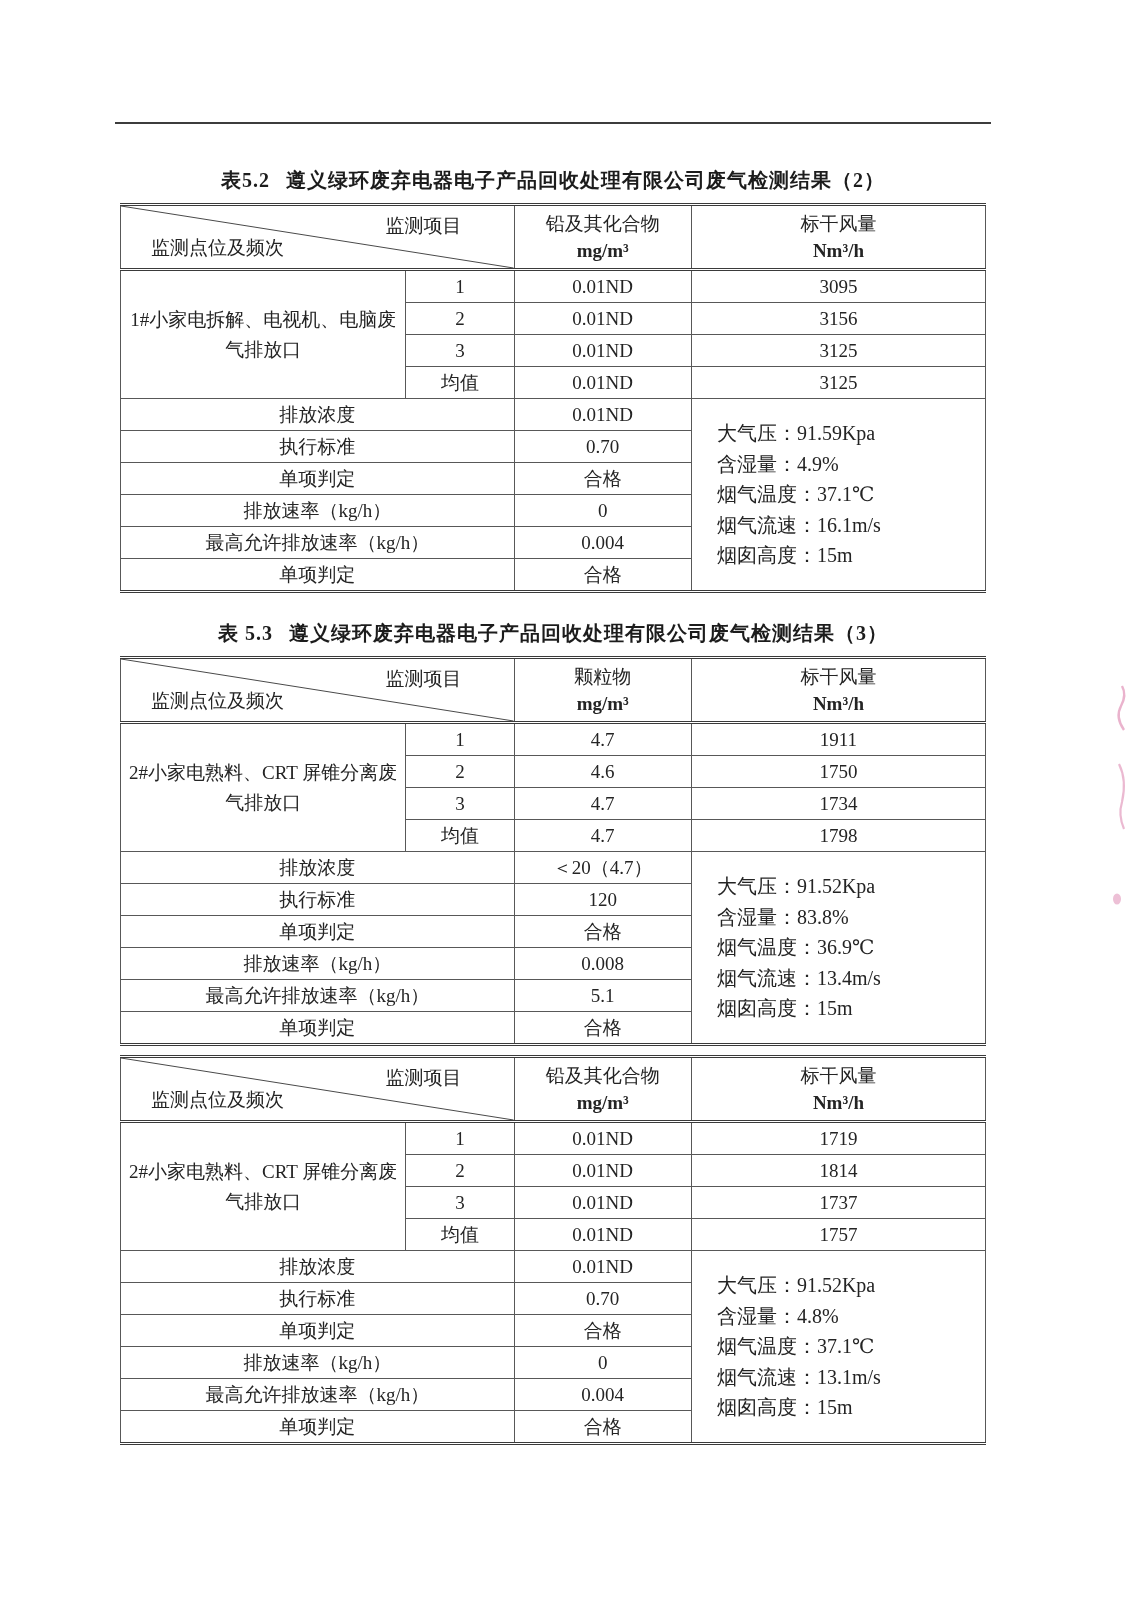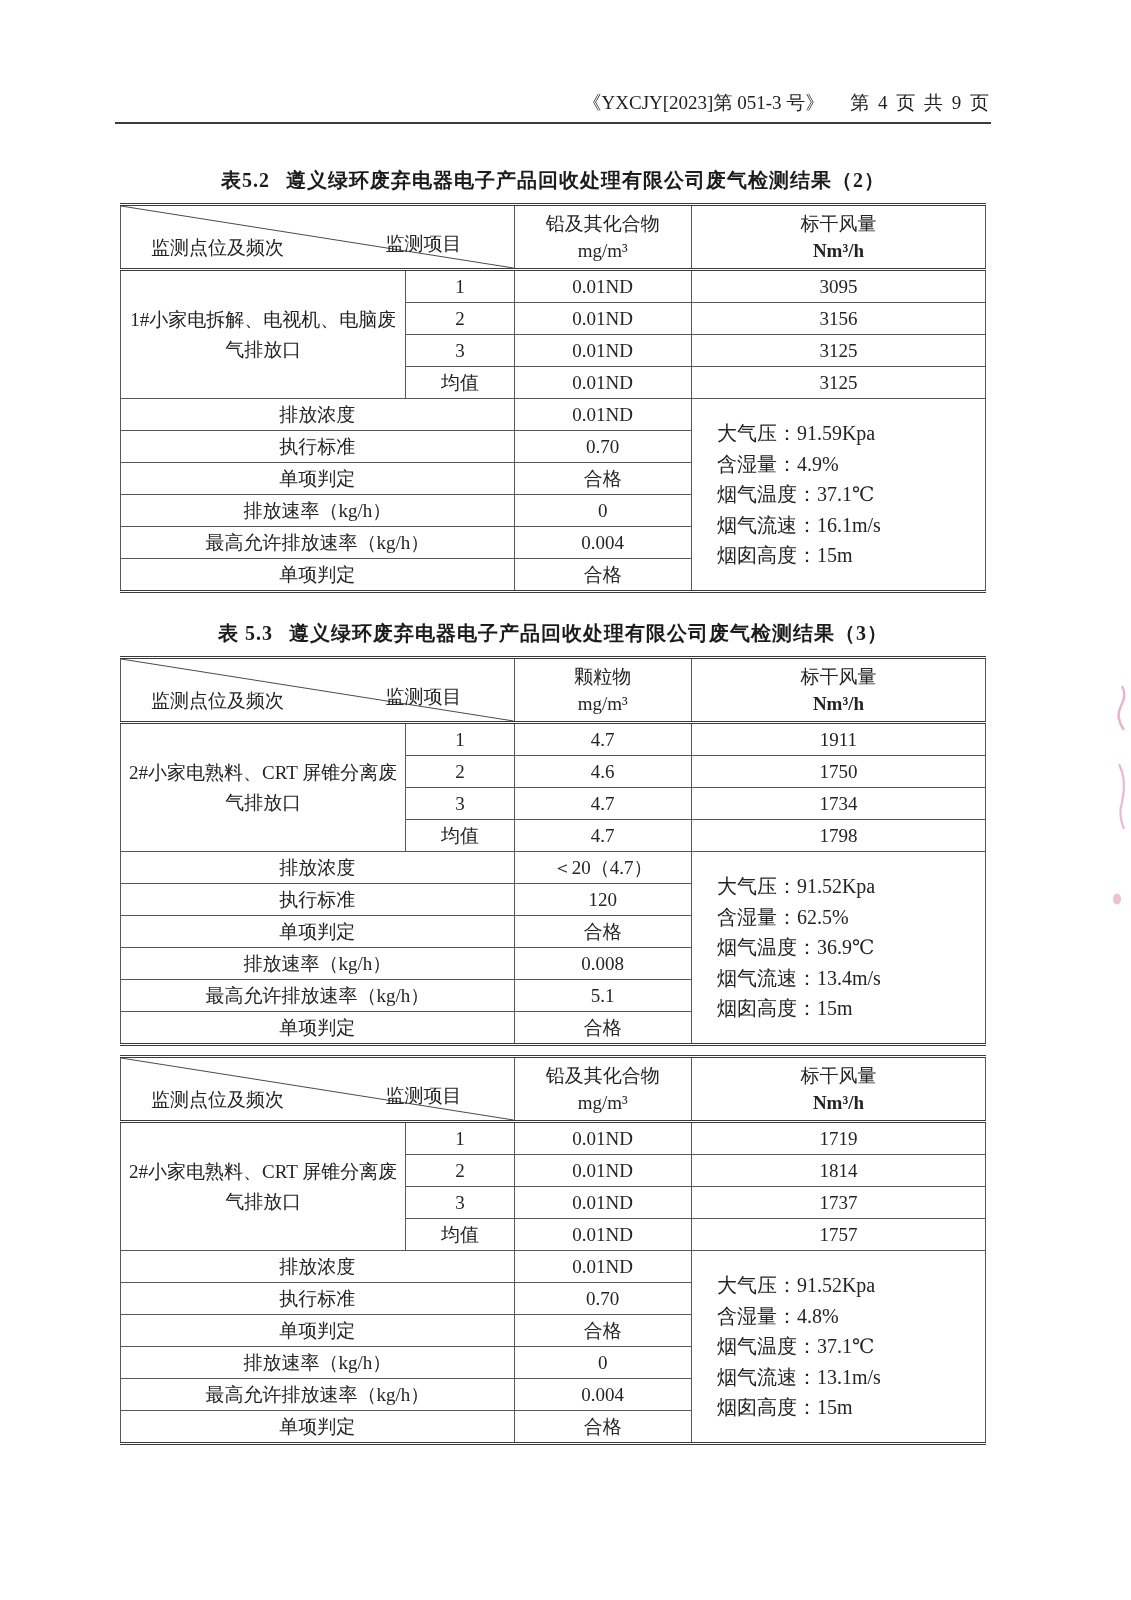--- a/index.html
+++ b/index.html
@@ -46,42 +46,39 @@
   }
   table.report tr.head-row td{border-bottom:3px double #3a3a3a;}
   col.c-a{width:33%;}col.c-b{width:12.5%;}col.c-c{width:20.5%;}col.c-d{width:34%;}
 
   tr.head-row td{height:62px;}
   tr.body-row td{height:31px;}
 
   
   .corner-cell{position:relative;padding:0;}
   .corner-cell svg.diag{position:absolute;inset:0;width:100%;height:100%;display:block;}
-  .corner-top{position:absolute;top:25px;right:52px;font-size:19px;}
+  .corner-top{position:absolute;top:7px;right:52px;font-size:19px;}
   .corner-bottom{position:absolute;bottom:7px;left:14px;font-size:19px;margin-left:16px;}
 
   .col-head div{line-height:27px;}
-  .col-head .unit{font-weight:normal;}
+  .col-head .unit{font-weight:bold;}
   .col-head .nm{font-weight:bold;}
 
   .point-cell{line-height:30px;padding:0 22px;}
   .cond-cell{text-align:left !important;padding:6px 10px 6px 18px;}
   .cond-cell div{line-height:30.5px;font-size:20px;white-space:nowrap;margin-left:21px;}
 
   
   .edge-marks{position:absolute;left:1098px;top:678px;}
 </style>
 </head>
 <body>
 
 <div class="page">
 
-  <div class="doc-header">
-    <span>《YXCJY[2023]第 051-3 号》</span><span class="pageinfo">第 4 页 共 9 页</span>
-  </div>
   <div class="header-rule"></div>
 
   <div class="content">
 
     <div class="table-title t1">
       <span class="lbl">表5.2</span><span>遵义绿环废弃电器电子产品回收处理有限公司废气检测结果（2）</span>
     </div>
     <table class="report">
       <colgroup>
           <col class="c-a">
@@ -209,21 +206,21 @@
         <tr class="body-row">
           <td>均值</td>
           <td>4.7</td>
           <td>1798</td>
         </tr>
         <tr class="body-row">
           <td colspan="2">排放浓度</td>
           <td>＜20（4.7）</td>
           <td rowspan="6" class="cond-cell">
             <div>大气压：91.52Kpa</div>
-            <div>含湿量：62.5%</div>
+            <div>含湿量：83.8%</div>
             <div>烟气温度：36.9℃</div>
             <div>烟气流速：13.4m/s</div>
             <div>烟囱高度：15m</div>
           </td>
         </tr>
         <tr class="body-row">
           <td colspan="2">执行标准</td>
           <td>120</td>
         </tr>
         <tr class="body-row">

